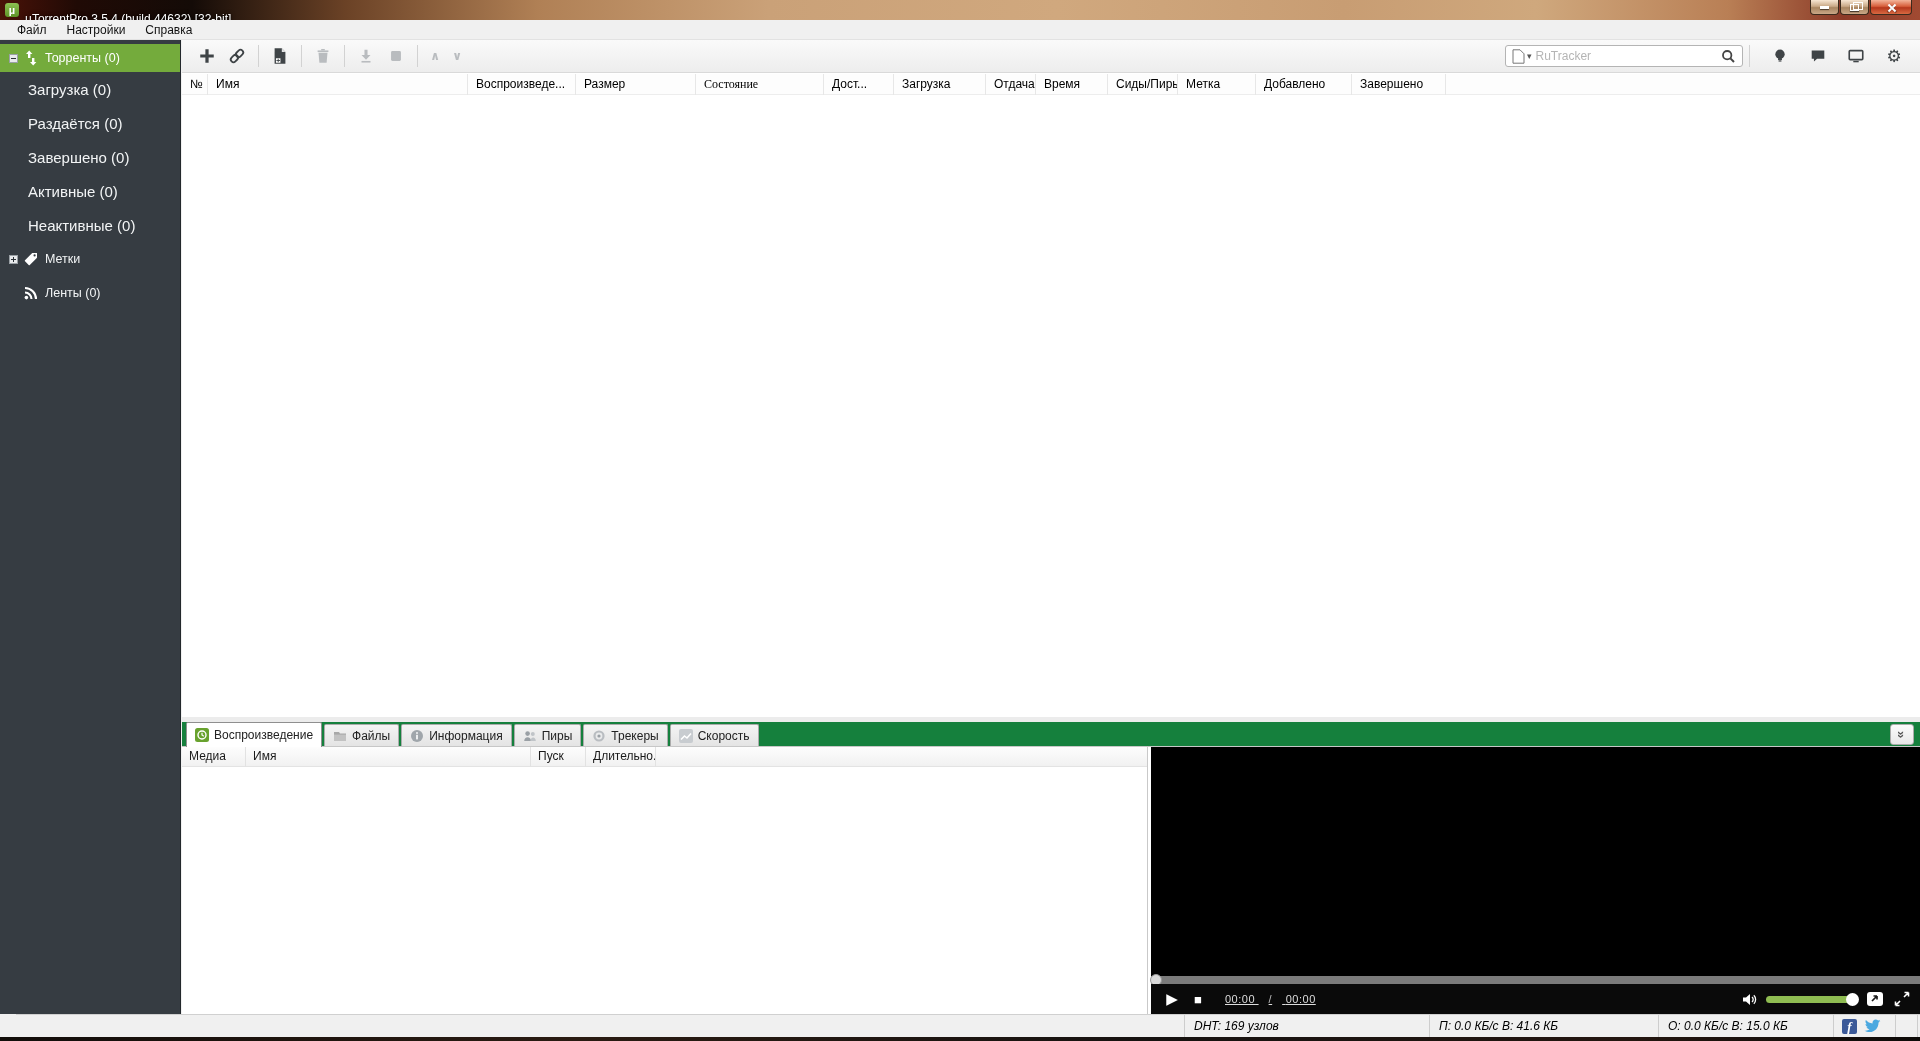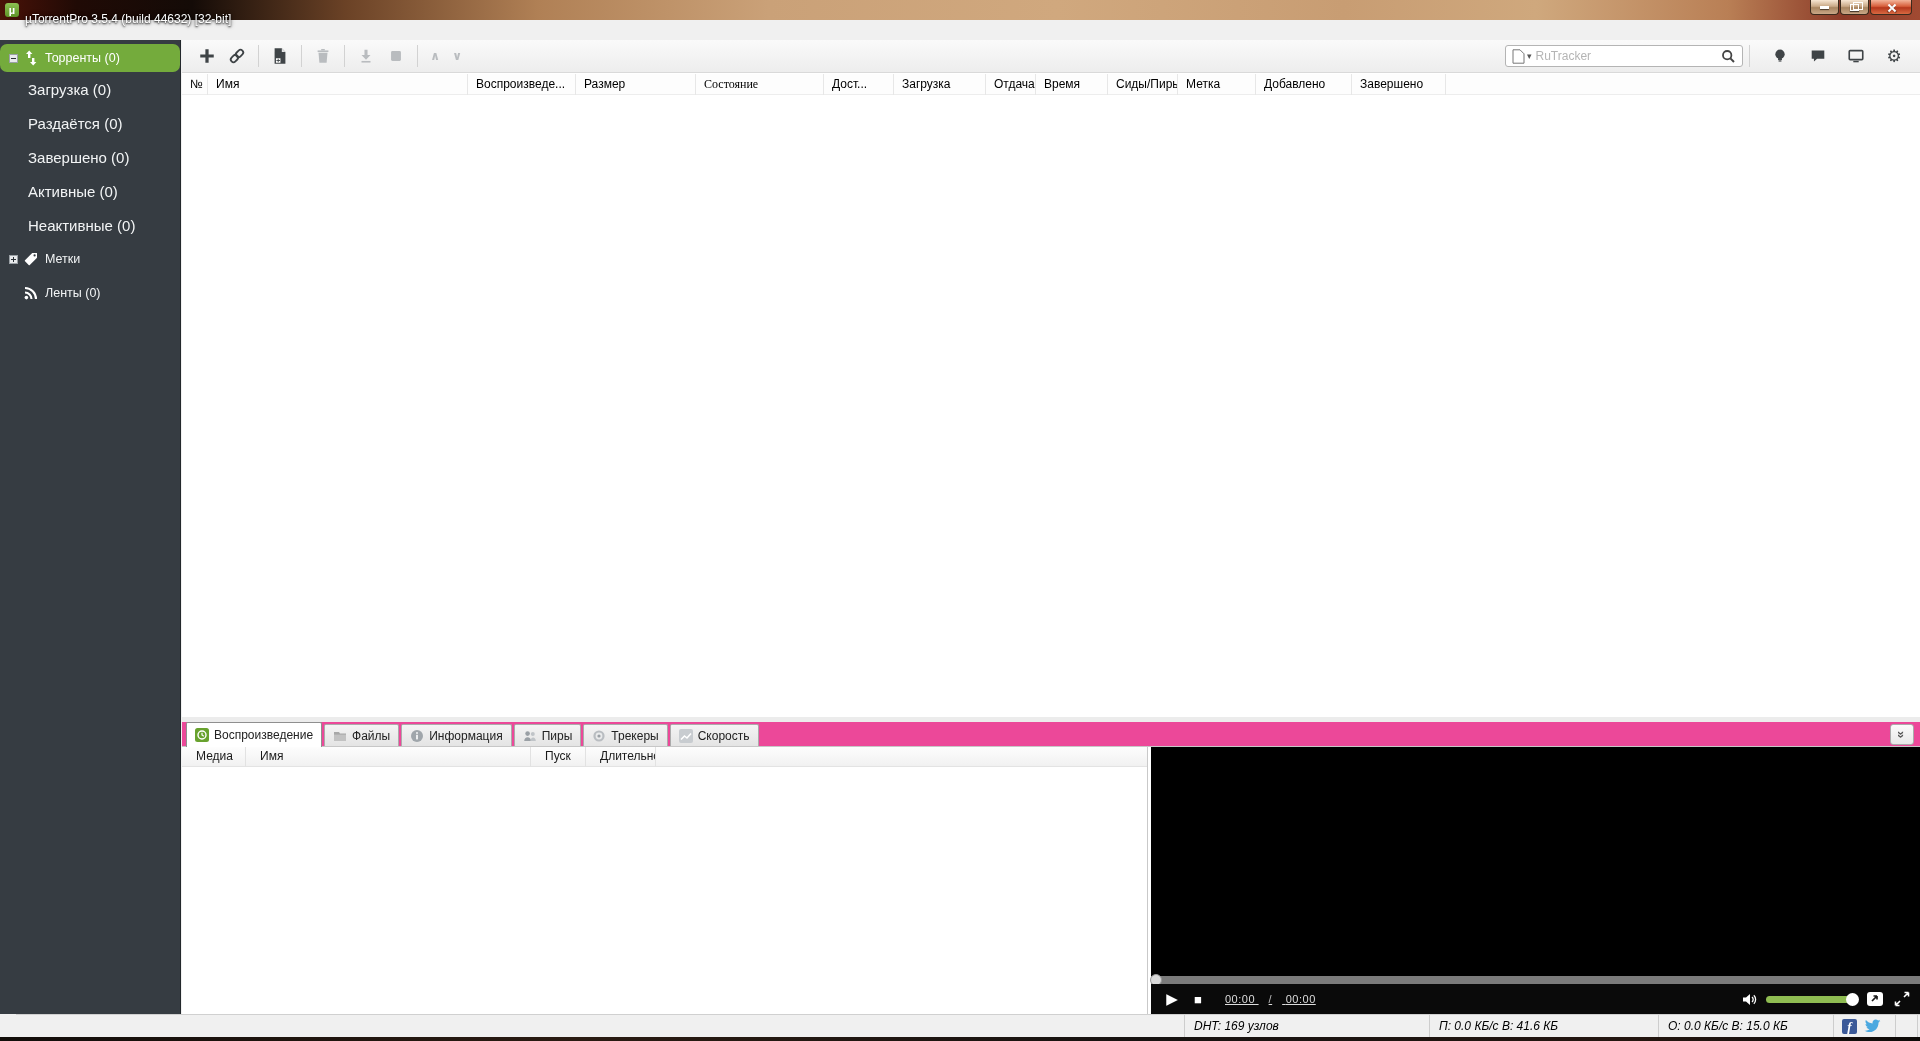--- a/index.html
+++ b/index.html
@@ -34,21 +34,21 @@
   .glyph-x::after{transform:rotate(-45deg);}
 
   
   .menubar{position:absolute;left:0;top:20px;width:1920px;height:20px;background:#f0f0f0;border-bottom:1px solid #e2e2e2;
     display:flex;align-items:center;padding-left:8px;gap:2px;}
   .menu-item{padding:2px 9px;color:#111;cursor:default;}
 
   
   .sidebar{position:absolute;left:0;top:40px;width:181px;height:974px;background:var(--sidebar-bg);color:#f2f4f5;
     border-right:1px solid #23282c;padding-top:4px;}
-  .side-item{display:flex;align-items:center;height:28px;font-size:12.5px;cursor:default;position:relative;border-radius:7px;}
+  .side-item{display:flex;align-items:center;height:28px;font-size:12.5px;cursor:default;position:relative;}
   .side-item.selected{background:var(--accent-green);color:#fff;}
   .side-child{height:34px;padding-left:28px;display:flex;align-items:center;font-size:15px;cursor:default;}
   .side-group{height:34px;display:flex;align-items:center;font-size:12.5px;cursor:default;}
   .expander{width:9px;height:9px;background:#e8eaec;border:1px solid #9aa0a5;margin-left:9px;position:relative;flex:0 0 auto;}
   .expander::before{content:"";position:absolute;left:1px;top:3px;width:5px;height:1px;background:#2c3237;}
   .expander.plus::after{content:"";position:absolute;left:3px;top:1px;width:1px;height:5px;background:#2c3237;}
   .side-ico{width:16px;height:16px;margin-left:5px;margin-right:6px;flex:0 0 auto;}
   .side-ico svg{display:block;width:16px;height:16px;}
   .feeds-ico{margin-left:23px;}
 
@@ -77,35 +77,35 @@
   .thead{position:absolute;left:0;top:34px;width:1738px;height:21px;background:#fdfdfd;border-bottom:1px solid #ededed;display:flex;}
   .th{height:21px;line-height:20px;padding-left:8px;border-right:1px solid #e7e7e7;font-size:12px;color:#000;white-space:nowrap;overflow:hidden;cursor:default;}
   .c0{width:26px;} .c1{width:260px;} .c2{width:108px;} .c3{width:120px;} .c4{width:128px;font-family:Liberation Serif, serif;}
   .c5{width:70px;} .c6{width:92px;} .c7{width:50px;} .c8{width:72px;} .c9{width:70px;}
   .c10{width:78px;} .c11{width:96px;} .c12{width:94px;} .cfill{flex:1;border-right:none;}
 
   .main-empty{position:absolute;left:0;top:55px;width:1738px;height:622px;background:#fff;}
   .hsplit{position:absolute;left:0;top:677px;width:1738px;height:5px;background:#ececec;}
 
   
-  .tabs-row{position:absolute;left:0;top:682px;width:1738px;height:25px;background:#ec4899;border-bottom:1px solid #c7c7c7;display:flex;align-items:flex-end;padding-left:4px;}
+  .tabs-row{position:absolute;left:0;top:682px;width:1738px;height:25px;background:#15803d;border-bottom:1px solid #c7c7c7;display:flex;align-items:flex-end;padding-left:4px;}
   .tab{display:flex;align-items:center;gap:5px;height:22px;padding:0 8px;border:1px solid #ababab;border-bottom:none;
     background:linear-gradient(#f4f4f4,#e4e4e4);margin-right:2px;font-size:12px;color:#222;border-radius:2px 2px 0 0;cursor:default;}
   .tab.active{background:#fff;height:25px;margin-bottom:-1px;border-color:#8f8f8f;}
   .tab-ico{width:14px;height:14px;flex:0 0 auto;}
   .tab-ico svg{display:block;width:14px;height:14px;}
   .panel-collapse{position:absolute;right:6px;top:2px;width:24px;height:21px;border:1px solid #ababab;border-radius:3px;
     background:linear-gradient(#fbfbfb,#e8e8e8);display:flex;align-items:center;justify-content:center;cursor:default;}
   .panel-collapse span{display:inline-block;transform:rotate(90deg);font-weight:bold;color:#555;font-size:13px;line-height:1;}
 
   
   .detail{position:absolute;left:0;top:707px;width:1738px;height:267px;background:#fff;}
   .playlist{position:absolute;left:0;top:0;width:966px;height:267px;background:#fff;border-right:1px solid #c9c9c9;}
   .plist-head{display:flex;height:20px;background:linear-gradient(#fdfdfd,#f1f1f1);border-bottom:1px solid #e3e3e3;}
-  .ph{height:20px;line-height:19px;padding-left:14px;border-right:1px solid #e2e2e2;font-size:12px;white-space:nowrap;overflow:hidden;cursor:default;}
+  .ph{height:20px;line-height:19px;padding-left:7px;border-right:1px solid #e2e2e2;font-size:12px;white-space:nowrap;overflow:hidden;cursor:default;}
   .p0{width:64px;} .p1{width:285px;} .p2{width:55px;} .p3{width:70px;} .pfill{flex:1;border-right:none;}
 
   
   .player{position:absolute;left:969px;top:0;width:769px;height:267px;background:#000;}
   .seekbar{position:absolute;left:0;bottom:30px;width:100%;height:8px;background:#7b7b7b;cursor:default;}
   .seek-knob{position:absolute;left:-1px;top:-2px;width:12px;height:12px;border-radius:50%;background:#d9d9d9;border:1px solid #9a9a9a;}
   .controls{position:absolute;left:0;bottom:0;width:100%;height:30px;background:#0a0a0a;display:flex;align-items:center;color:#eee;}
   .pc-btn{width:26px;height:26px;display:flex;align-items:center;justify-content:center;cursor:default;color:#fff;}
   .pc-play{font-size:15px;margin-left:8px;}
   .pc-stop{font-size:13px;}
@@ -147,20 +147,25 @@
         </div>
       <div class="win-btn">
           <span class="glyph-max"></span>
         </div>
       <div class="win-btn close">
           <span class="glyph-x"></span>
         </div>
     </div>
   </div>
 
+  <div class="menubar">
+    <span class="menu-item">Файл</span>
+    <span class="menu-item">Настройки</span>
+    <span class="menu-item">Справка</span>
+  </div>
 
   <div class="sidebar">
     <div class="side-item selected">
       <span class="expander"></span>
       <span class="side-ico">
         <svg viewBox="0 0 16 16">
             <path fill="#fff" d="M5 8V4H3l3.2-3.6L9.4 4H7.4v4z"></path>
             <path fill="#fff" d="M9 8v4h-2l3.2 3.6L13.4 12h-2v-4z"></path>
           </svg>
       </span>

